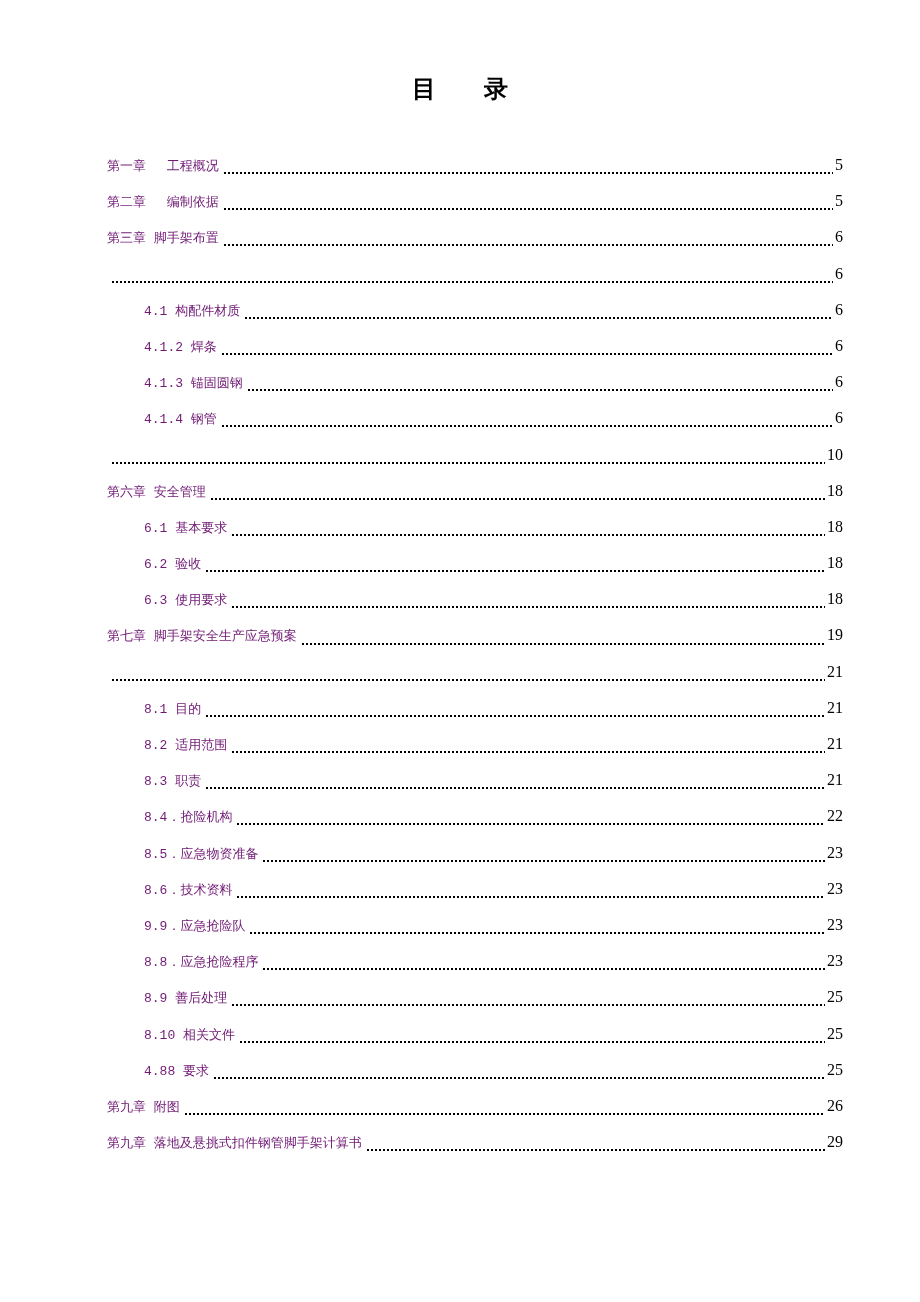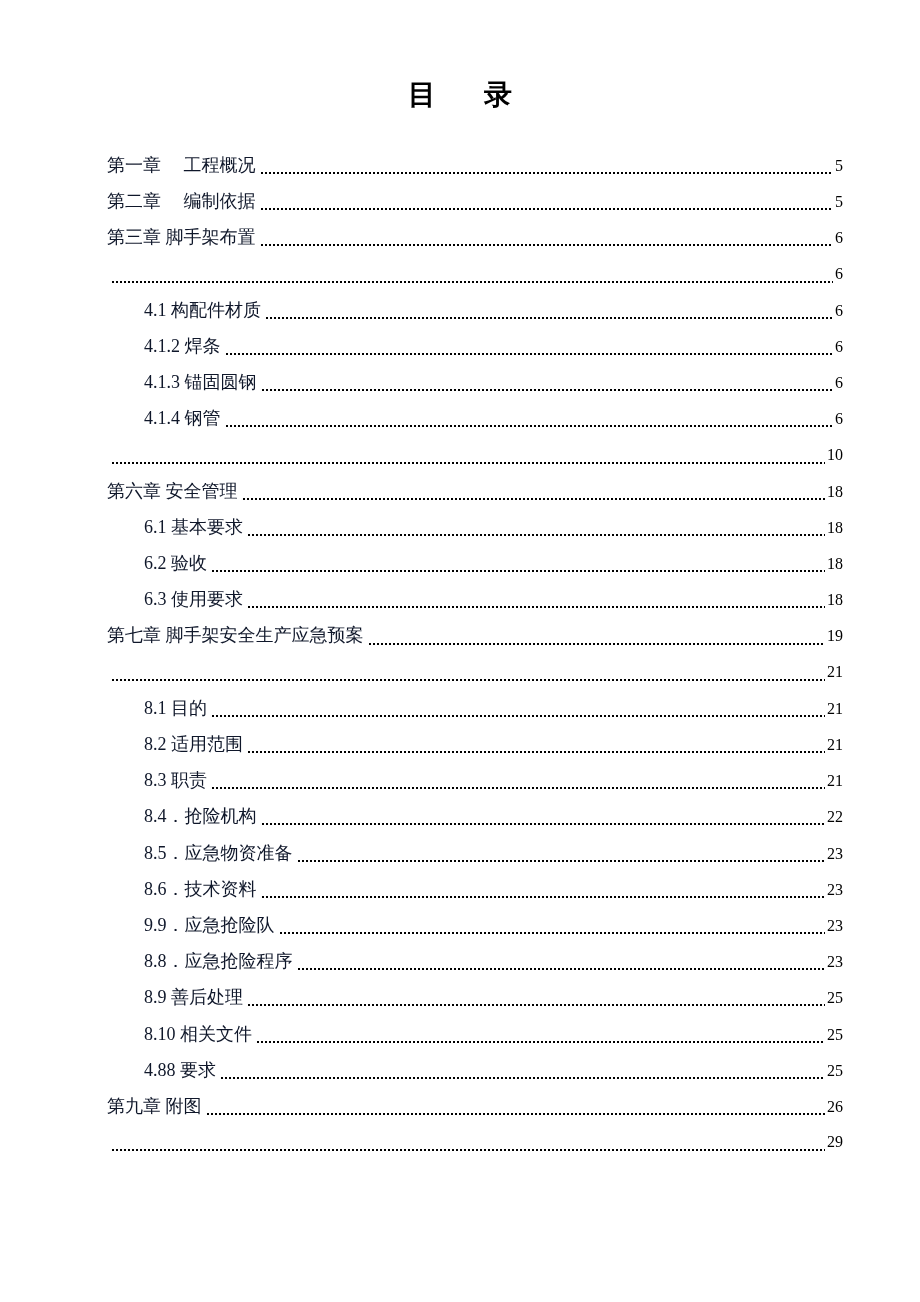--- a/index.html
+++ b/index.html
@@ -14,25 +14,24 @@
       overflow: hidden;
       font-family: "DejaVu Serif", "Liberation Serif", serif;
       color: #000000;
     }
     .page-title {
       position: absolute;
       top: 64px;
       left: 0;
       width: 920px;
       text-align: center;
-      font-size: 28px;
+      font-size: 24px;
       font-weight: bold;
       letter-spacing: 0;
       line-height: 50px;
-      margin-top: 6px;
     }
     .page-title .gap {
       display: inline-block;
       width: 48px;
     }
     .toc {
       position: absolute;
       top: 147px;
       left: 107px;
       width: 736px;
@@ -43,23 +42,23 @@
       height: 36.2px;
       font-size: 15.5px;
       line-height: 36px;
       white-space: nowrap;
     }
     .toc-row.level-2 {
       padding-left: 37px;
     }
     .toc-label {
       flex: 0 0 auto;
-      font-family: Liberation Serif, serif;
-      font-size: 18px;
-      color: #0f172a;
+      font-family: Liberation Mono, monospace;
+      font-size: 13px;
+      color: #701a75;
     }
     .toc-leader {
       flex: 1 1 auto;
       overflow: hidden;
       margin: 0 2px 0 4px;
       position: relative;
       height: 1px;
       align-self: center;
       top: 8px;
       background-image: radial-gradient(circle, #000 0.8px, transparent 1px);
@@ -209,16 +208,17 @@
       <span class="toc-label">4.88 要求</span>
       <span class="toc-leader"></span>
       <span class="toc-page">25</span>
     </div>
     <div class="toc-row">
       <span class="toc-label">第九章 附图</span>
       <span class="toc-leader"></span>
       <span class="toc-page">26</span>
     </div>
     <div class="toc-row">
+      <span class="toc-label">第九章 落地及悬挑式扣件钢管脚手架计算书</span>
       <span class="toc-leader"></span>
       <span class="toc-page">29</span>
     </div>
   </div>
 
 </body></html>

